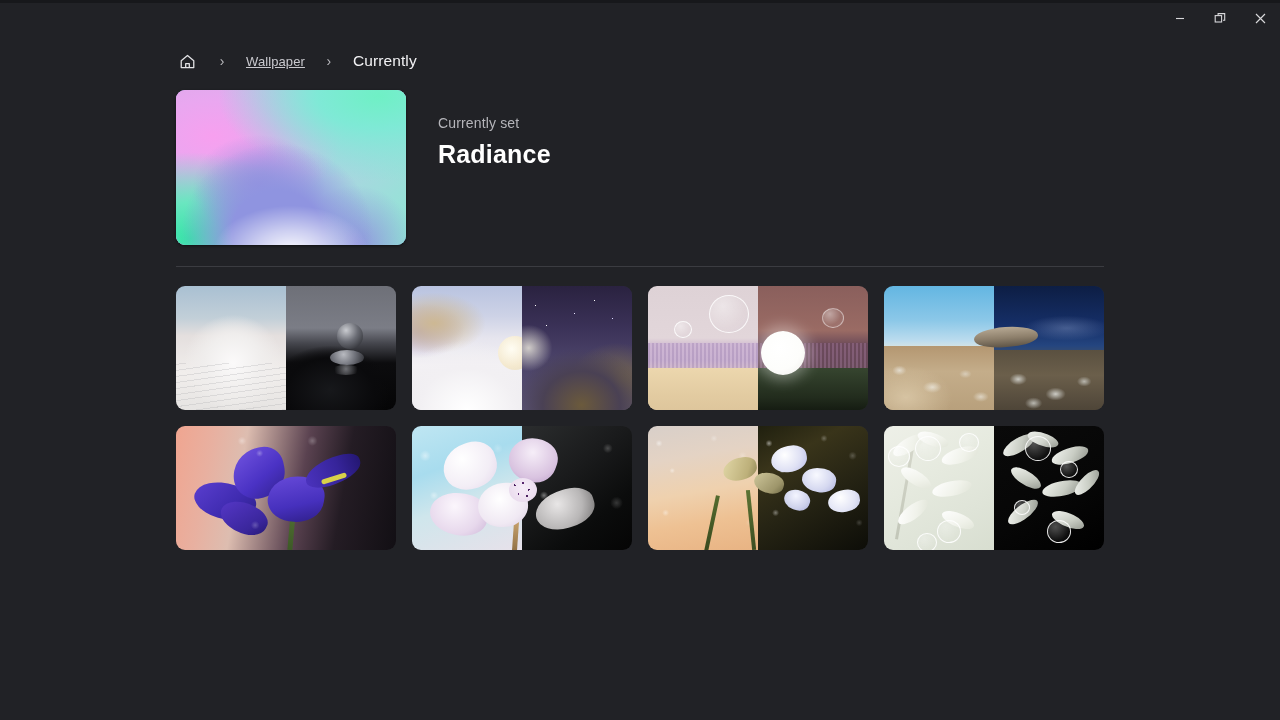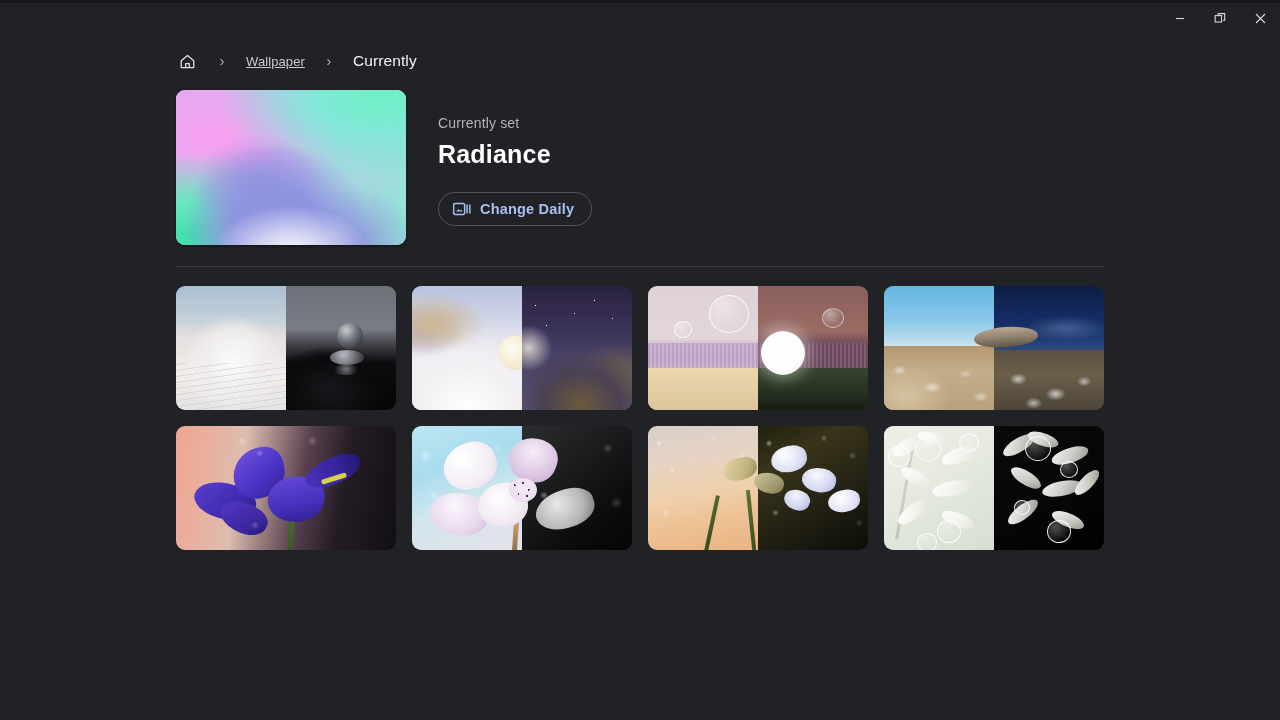--- a/index.html
+++ b/index.html
@@ -476,31 +476,20 @@
     <div class="hero-preview">
       <div class="layer shimmery-base"></div>
       <div class="layer shimmery-wave"></div>
       <div class="layer shimmery-glow"></div>
     </div>
 
     <div class="hero-info">
       <div class="hero-sub">Currently set</div>
       <h1 class="hero-title">Radiance</h1>
 
-      <button class="change-daily-btn">
-        <span class="cd-icon">
-          <svg width="18" height="15" viewBox="0 0 18 15" aria-hidden="true">
-            <rect x="0.65" y="1.4" width="11" height="11" rx="1.6" fill="none" stroke="currentColor" stroke-width="1.5"></rect>
-            <path d="M3.1 9.6l2.3-2.6 1.6 1.7 1.3-1.2 1.2 2.1z" fill="currentColor"></path>
-            <rect x="13.3" y="2.3" width="1.5" height="9.2" rx="0.6" fill="currentColor"></rect>
-            <rect x="16.1" y="2.3" width="1.5" height="9.2" rx="0.6" fill="currentColor"></rect>
-          </svg>
-        </span>
-        <span class="cd-label">Change Daily</span>
-      </button>
     </div>
   </section>
 
   <div class="divider"></div>
 
   <div class="grid">
 
     <div class="tile">
       <div class="half l">
         <div class="lyr t1l"></div>

